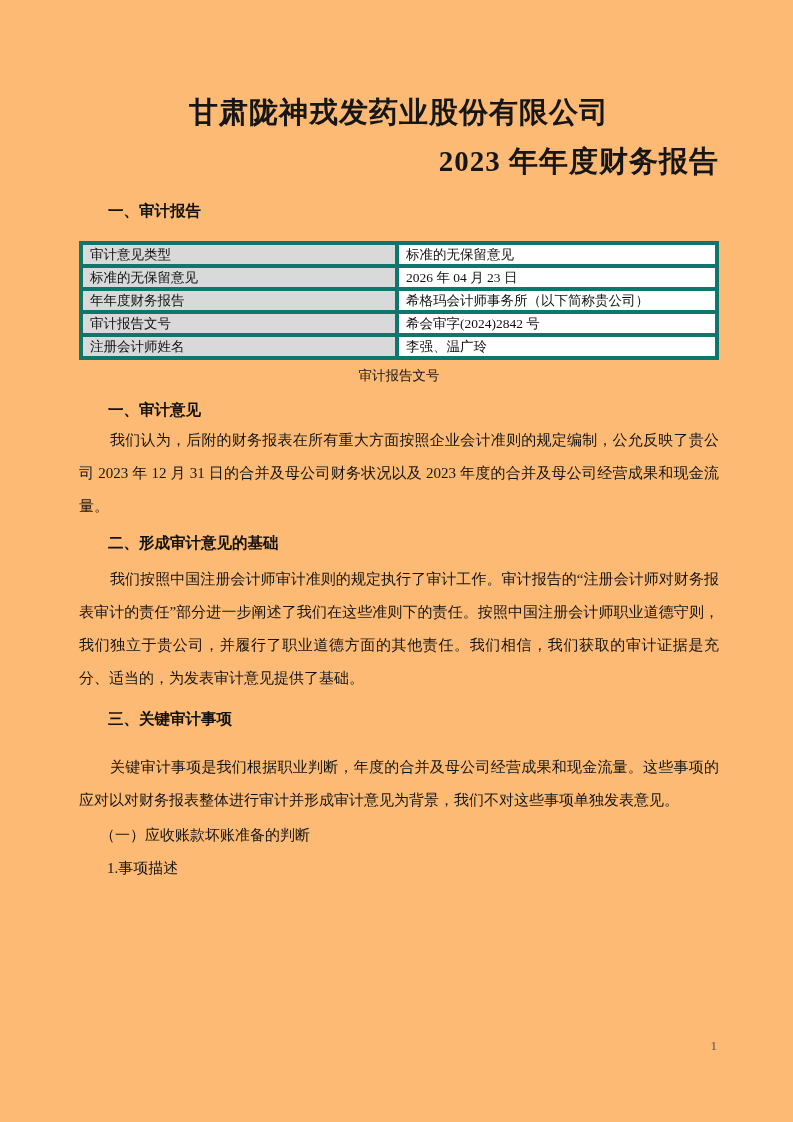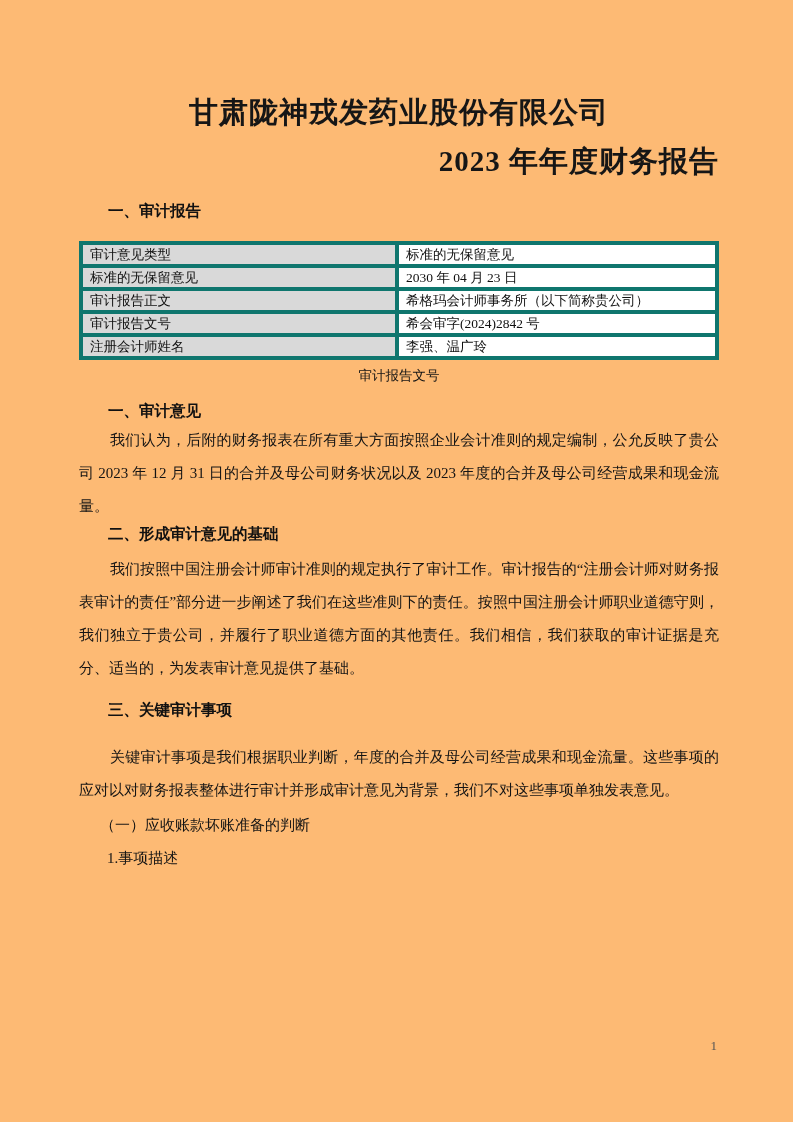--- a/index.html
+++ b/index.html
@@ -63,25 +63,25 @@
   .caption {
     margin-top:6px;
     font-size:13.5px; line-height:20px;
     text-align:center;
     color:#141414;
   }
   .h-sub {
     padding-left:29px;
     font-size:15.5px; line-height:22px;
     font-weight:bold;
-    font-family:Liberation Sans, sans-serif;
+    font-family:Liberation Mono, monospace;
     color:#111;
   }
   .h-opinion   { margin-top:14px; }
-  .h-basis     { }
+  .h-basis     { margin-top:10px; }
   .h-keymatter { margin-top:14px; }
   p.body-para {
     font-size:15px; line-height:33px;
     text-align:justify;
     text-indent:31px;
     color:#141414;
   }
   .p1 { margin-top:12px; }
   .p2 { margin-top:2px; }
   .p3 { margin-top:8px; }
@@ -116,24 +116,24 @@
     <div class="h-main">一、审计报告</div>
 
     <table class="audit-table">
       <tbody>
         <tr>
           <td class="label-cell">审计意见类型</td>
           <td class="value-cell">标准的无保留意见</td>
         </tr>
         <tr>
           <td class="label-cell">标准的无保留意见</td>
-          <td class="value-cell">2030 年 04 月 23 日</td>
+          <td class="value-cell">2026 年 04 月 23 日</td>
         </tr>
         <tr>
-          <td class="label-cell">审计报告正文</td>
+          <td class="label-cell">年年度财务报告</td>
           <td class="value-cell">希格玛会计师事务所（以下简称贵公司）</td>
         </tr>
         <tr>
           <td class="label-cell">审计报告文号</td>
           <td class="value-cell">希会审字(2024)2842 号</td>
         </tr>
         <tr>
           <td class="label-cell">注册会计师姓名</td>
           <td class="value-cell">李强、温广玲</td>
         </tr>

